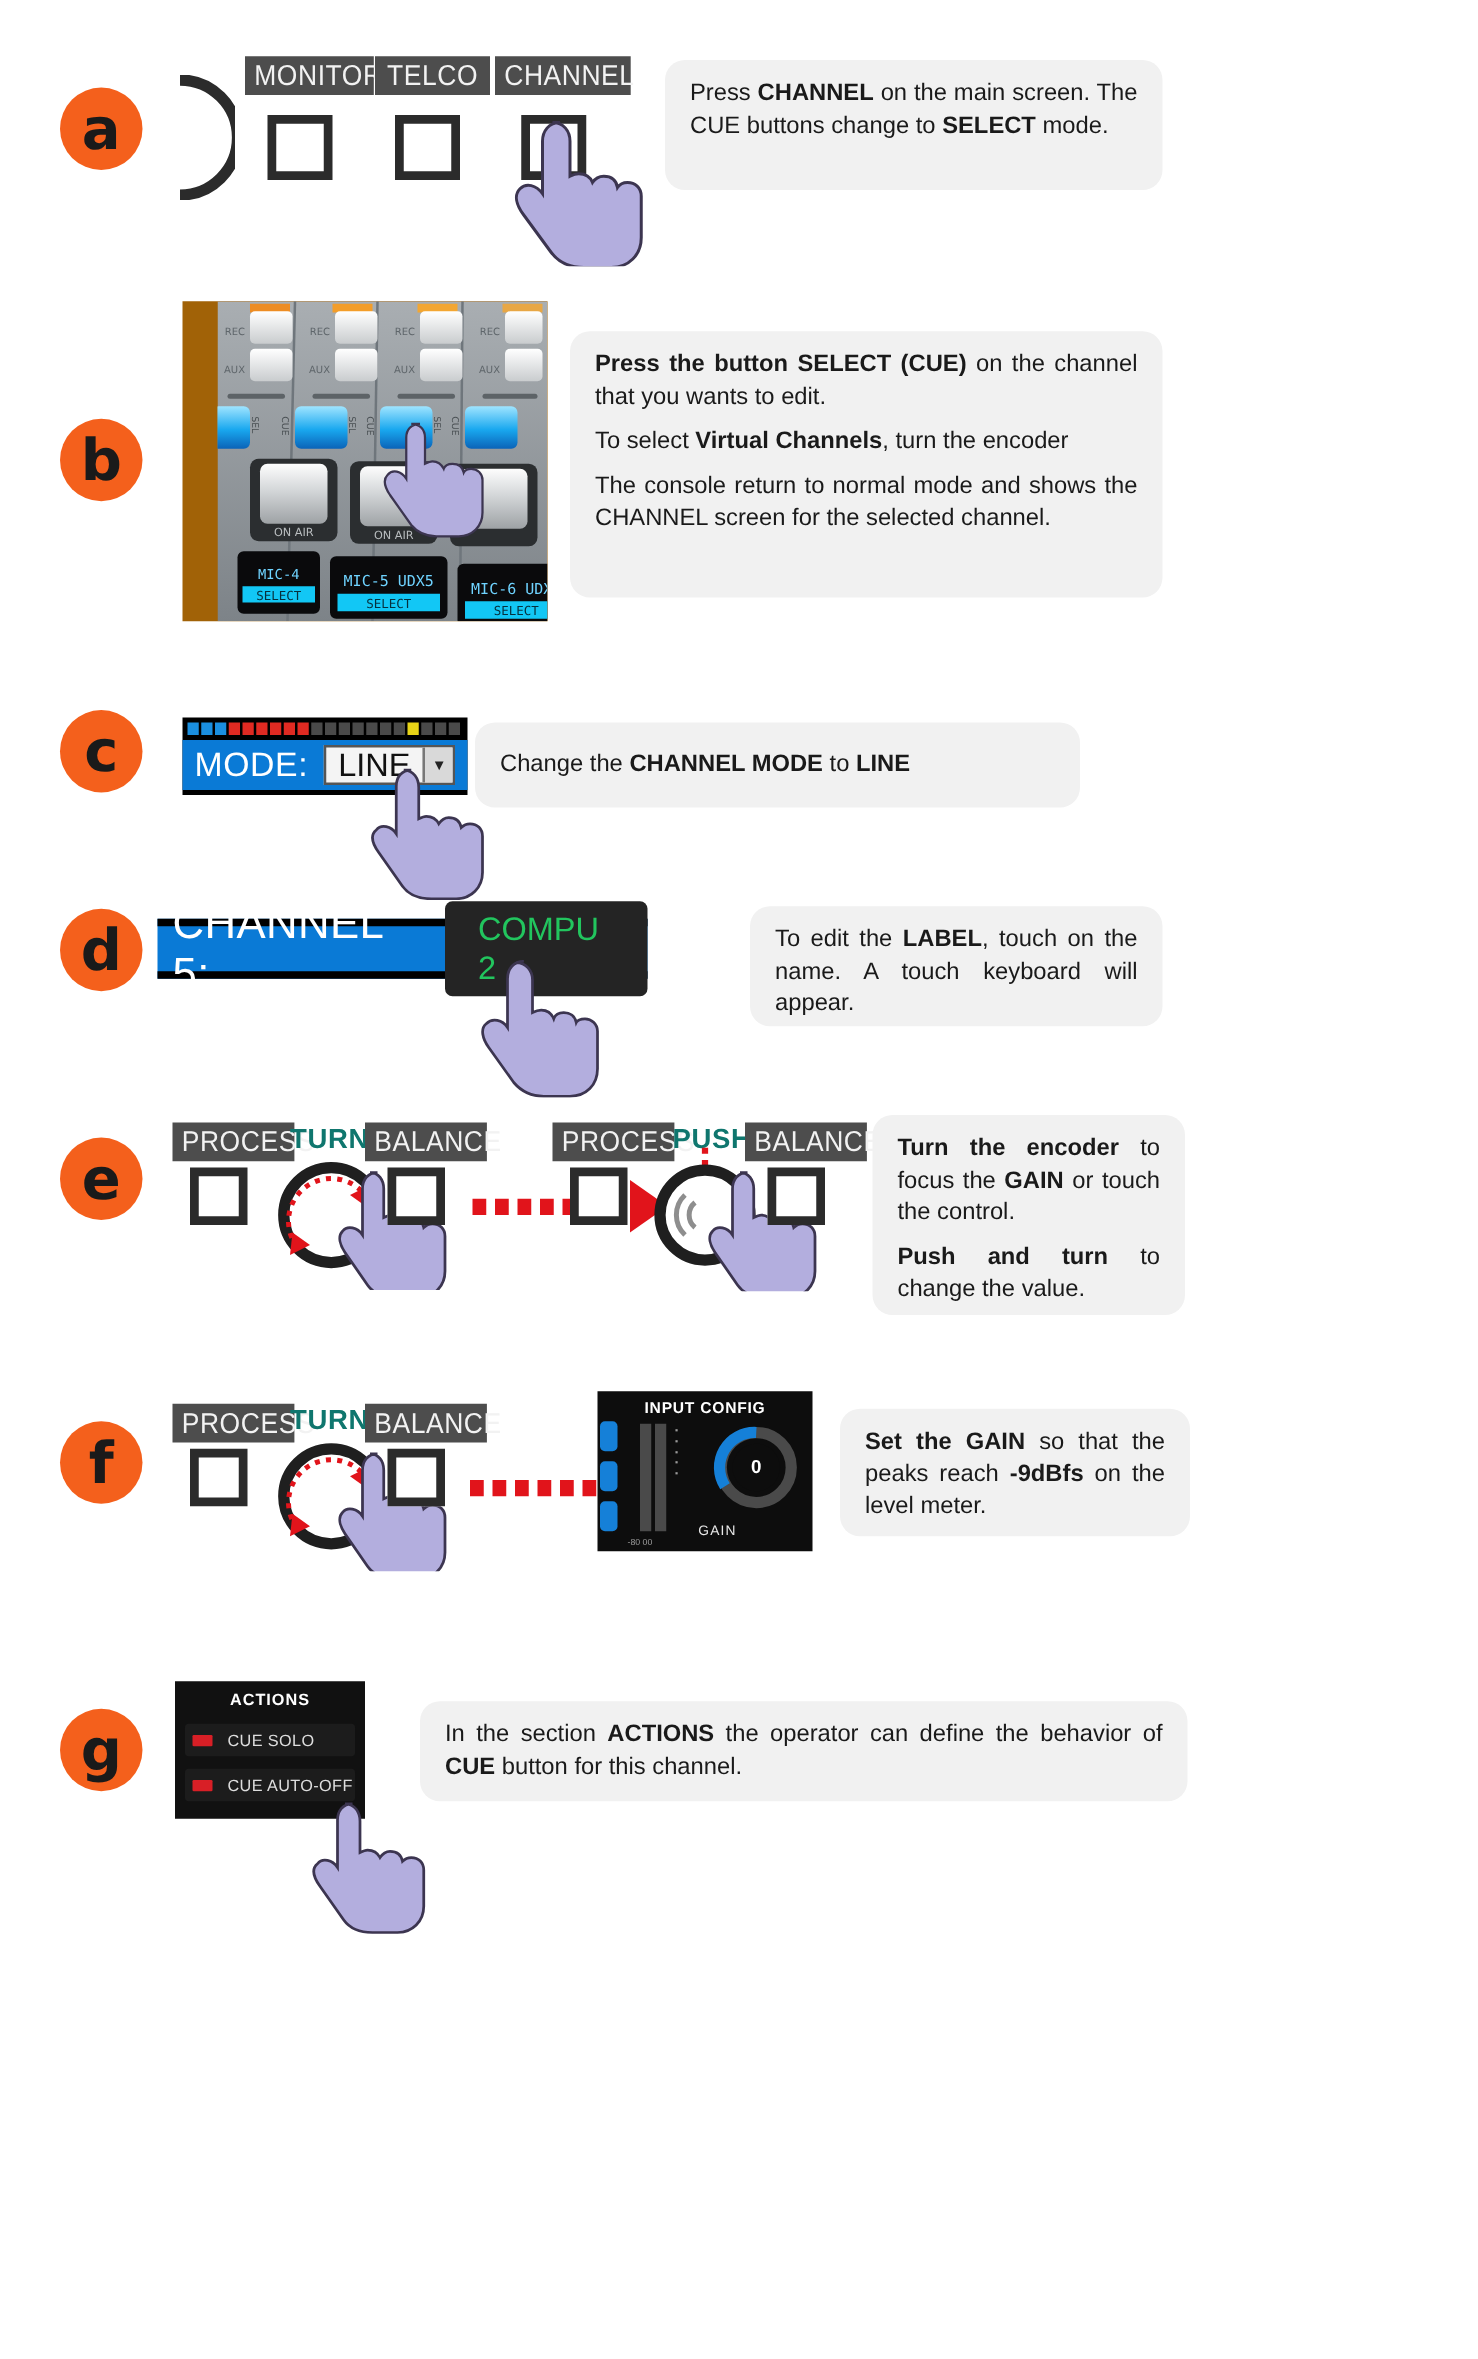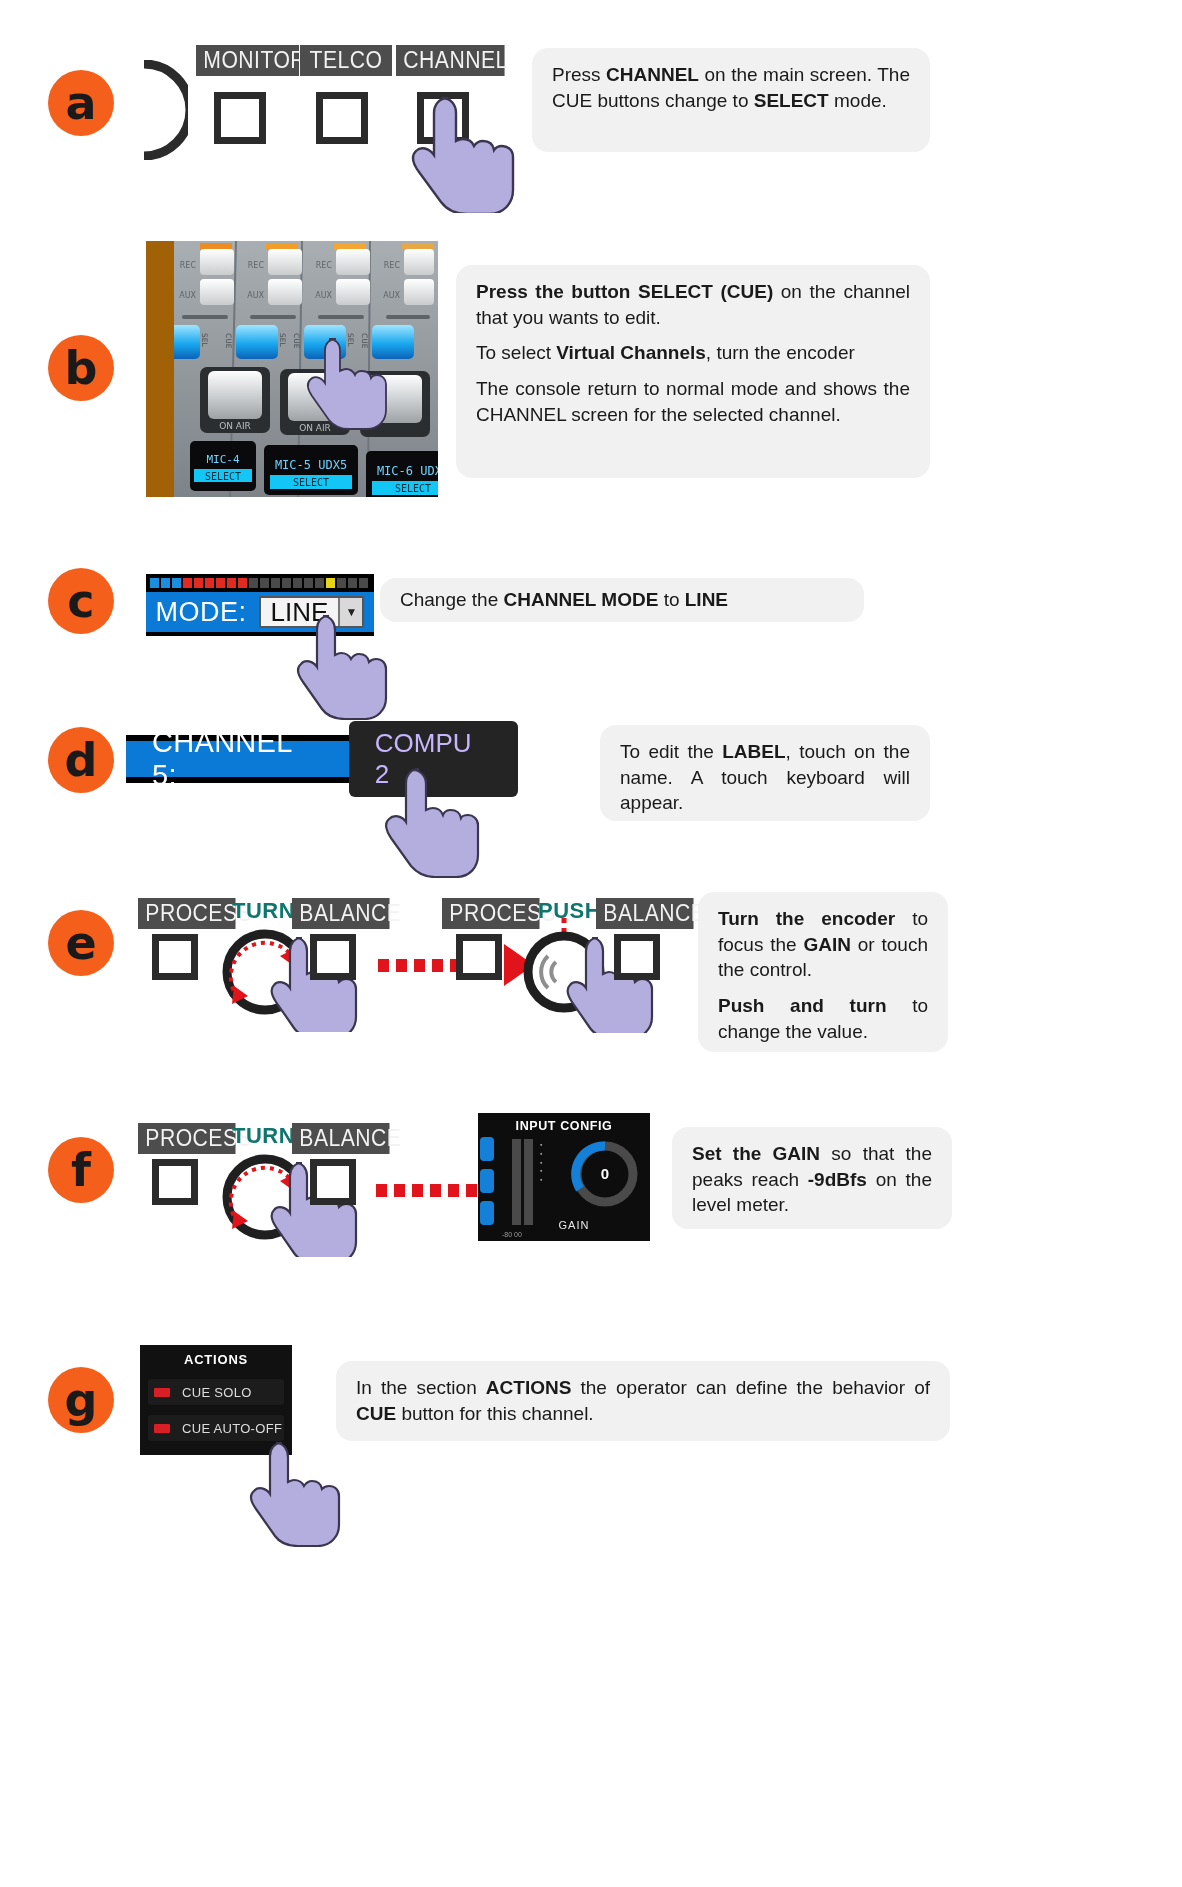--- a/index.html
+++ b/index.html
@@ -56,22 +56,22 @@
   .meterstrip{position:absolute;height:10px;display:flex;}
   .meterstrip i{display:block;width:9px;height:10px;margin-right:2px;}
   .modeblue{position:absolute;background:#0a7ad6;display:flex;align-items:center;justify-content:center;}
   .modelabel{color:#fff;font-size:27px;font-family:"Liberation Sans",sans-serif;letter-spacing:.5px;}
   .modeselect{background:#f4f4f4;border:2px solid #555;margin-left:12px;display:flex;align-items:center;box-sizing:border-box;}
   .modeselect span{font-size:26px;color:#111;padding:0 10px;}
   .modearrow{width:22px;height:100%;background:#d9d9d9;border-left:2px solid #777;display:flex;align-items:center;justify-content:center;font-size:12px;color:#222;}
 
   
   .chanbar{position:absolute;background:#0a7ad6;border-top:6px solid #000;border-bottom:6px solid #000;display:flex;align-items:center;box-sizing:border-box;}
-  .chanbar .cname{color:#fff;font-size:29px;padding-left:26px;letter-spacing:.3px;}
-  .chanfield{background:#242424;border-radius:6px;margin-left:26px;padding:7px 26px;color:#c4b5fd;font-size:26px;}
+  .chanbar .cname{color:#fff;font-size:35px;padding-left:12px;letter-spacing:.3px;}
+  .chanfield{background:#242424;border-radius:6px;margin-left:26px;padding:7px 26px;color:#22c55e;font-size:26px;}
   .redlabel{position:absolute;color:#0f766e;font-weight:bold;font-size:22px;font-family:"Liberation Sans Narrow","Liberation Sans",sans-serif;letter-spacing:.5px;}
 
   .dashline{position:absolute;display:flex;align-items:center;}
   .dashline i{display:block;width:11px;height:13px;background:#e1141b;margin-right:7px;}
   .dashhead{width:0;height:0;border-left:30px solid #e1141b;border-top:21px solid transparent;border-bottom:21px solid transparent;}
 
   
   .inpscreen{position:absolute;background:#0d0d0d;overflow:hidden;}
   .inptitle{position:absolute;width:100%;text-align:center;color:#fff;font-size:12.5px;font-weight:bold;letter-spacing:.6px;top:6px;}
   .inpbtn{position:absolute;left:2px;width:14px;height:24px;background:#1580d8;border-radius:4px;}
@@ -279,21 +279,21 @@
       </div>
     </div>
   </div>
 
   <svg class="finger" style="left:295px;top:50px;" width="110" height="110">
     <g transform="translate(4,2)">
       <path d="M30 4 c-8 0 -12 6 -12 13 l0 38 c-4 -6 -12 -8 -16 -3 c-5 4 -3 11 2 18 l19 27 c5 7 13 10 23 10 l20 0 c12 0 21 -9 21 -21 l0 -29 c0 -6 -4 -10 -10 -10 c-3 0 -5 1 -7 3 c-1 -5 -4 -8 -10 -8 c-3 0 -6 2 -8 5 c-2 -4 -5 -6 -10 -6 c-2 0 -4 1 -6 2 l0 -25 c0 -7 -4 -14 -12 -14 z" fill="#b3aede" stroke="#3c3550" stroke-width="2.2"></path>
     </g>
   </svg>
 
-  <div class="bubble" style="left:380px;top:18px;width:484px;height:44px;display:flex;align-items:center;">
+  <div class="bubble" style="left:380px;top:18px;width:484px;height:68px;display:flex;align-items:center;">
     <p><span>Change the </span><b>CHANNEL  MODE</b><span> to </span><b>LINE</b></p>
   </div>
 </div>
 
 <div class="step" style="left:0;top:715px;width:1182px;height:160px;">
   <div class="badge" style="left:48px;top:12px;">d</div>
 
   <div class="chanbar" style="left:126px;top:20px;width:392px;height:48px;">
     <span class="cname">CHANNEL 5:</span>
     <div class="chanfield">COMPU 2</div>

